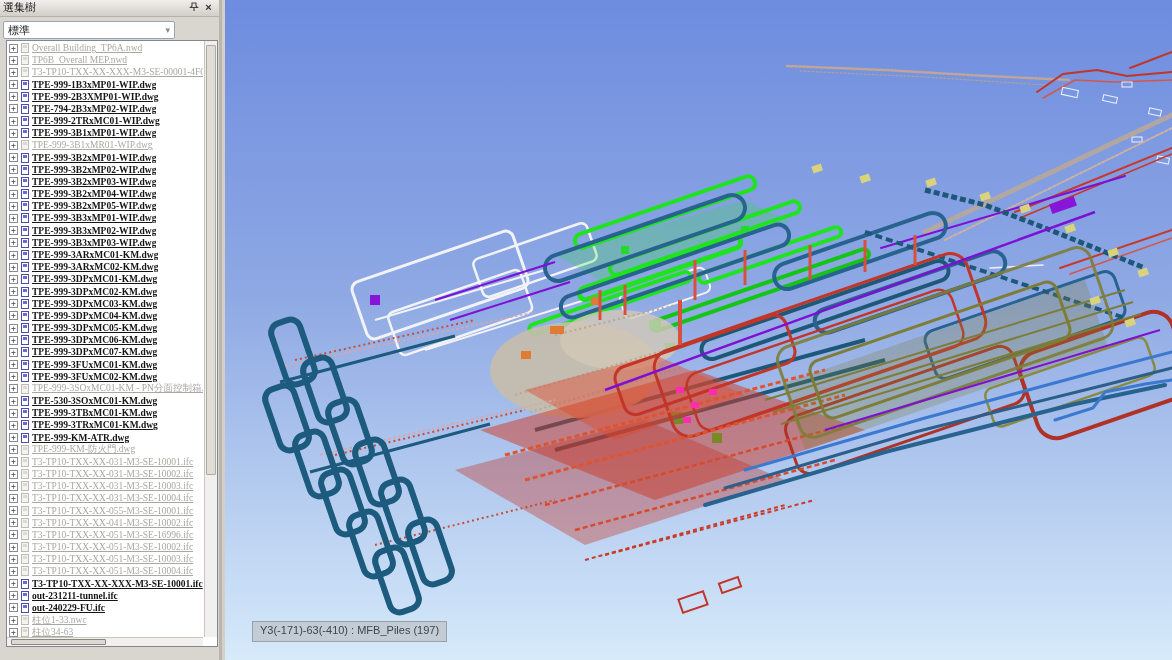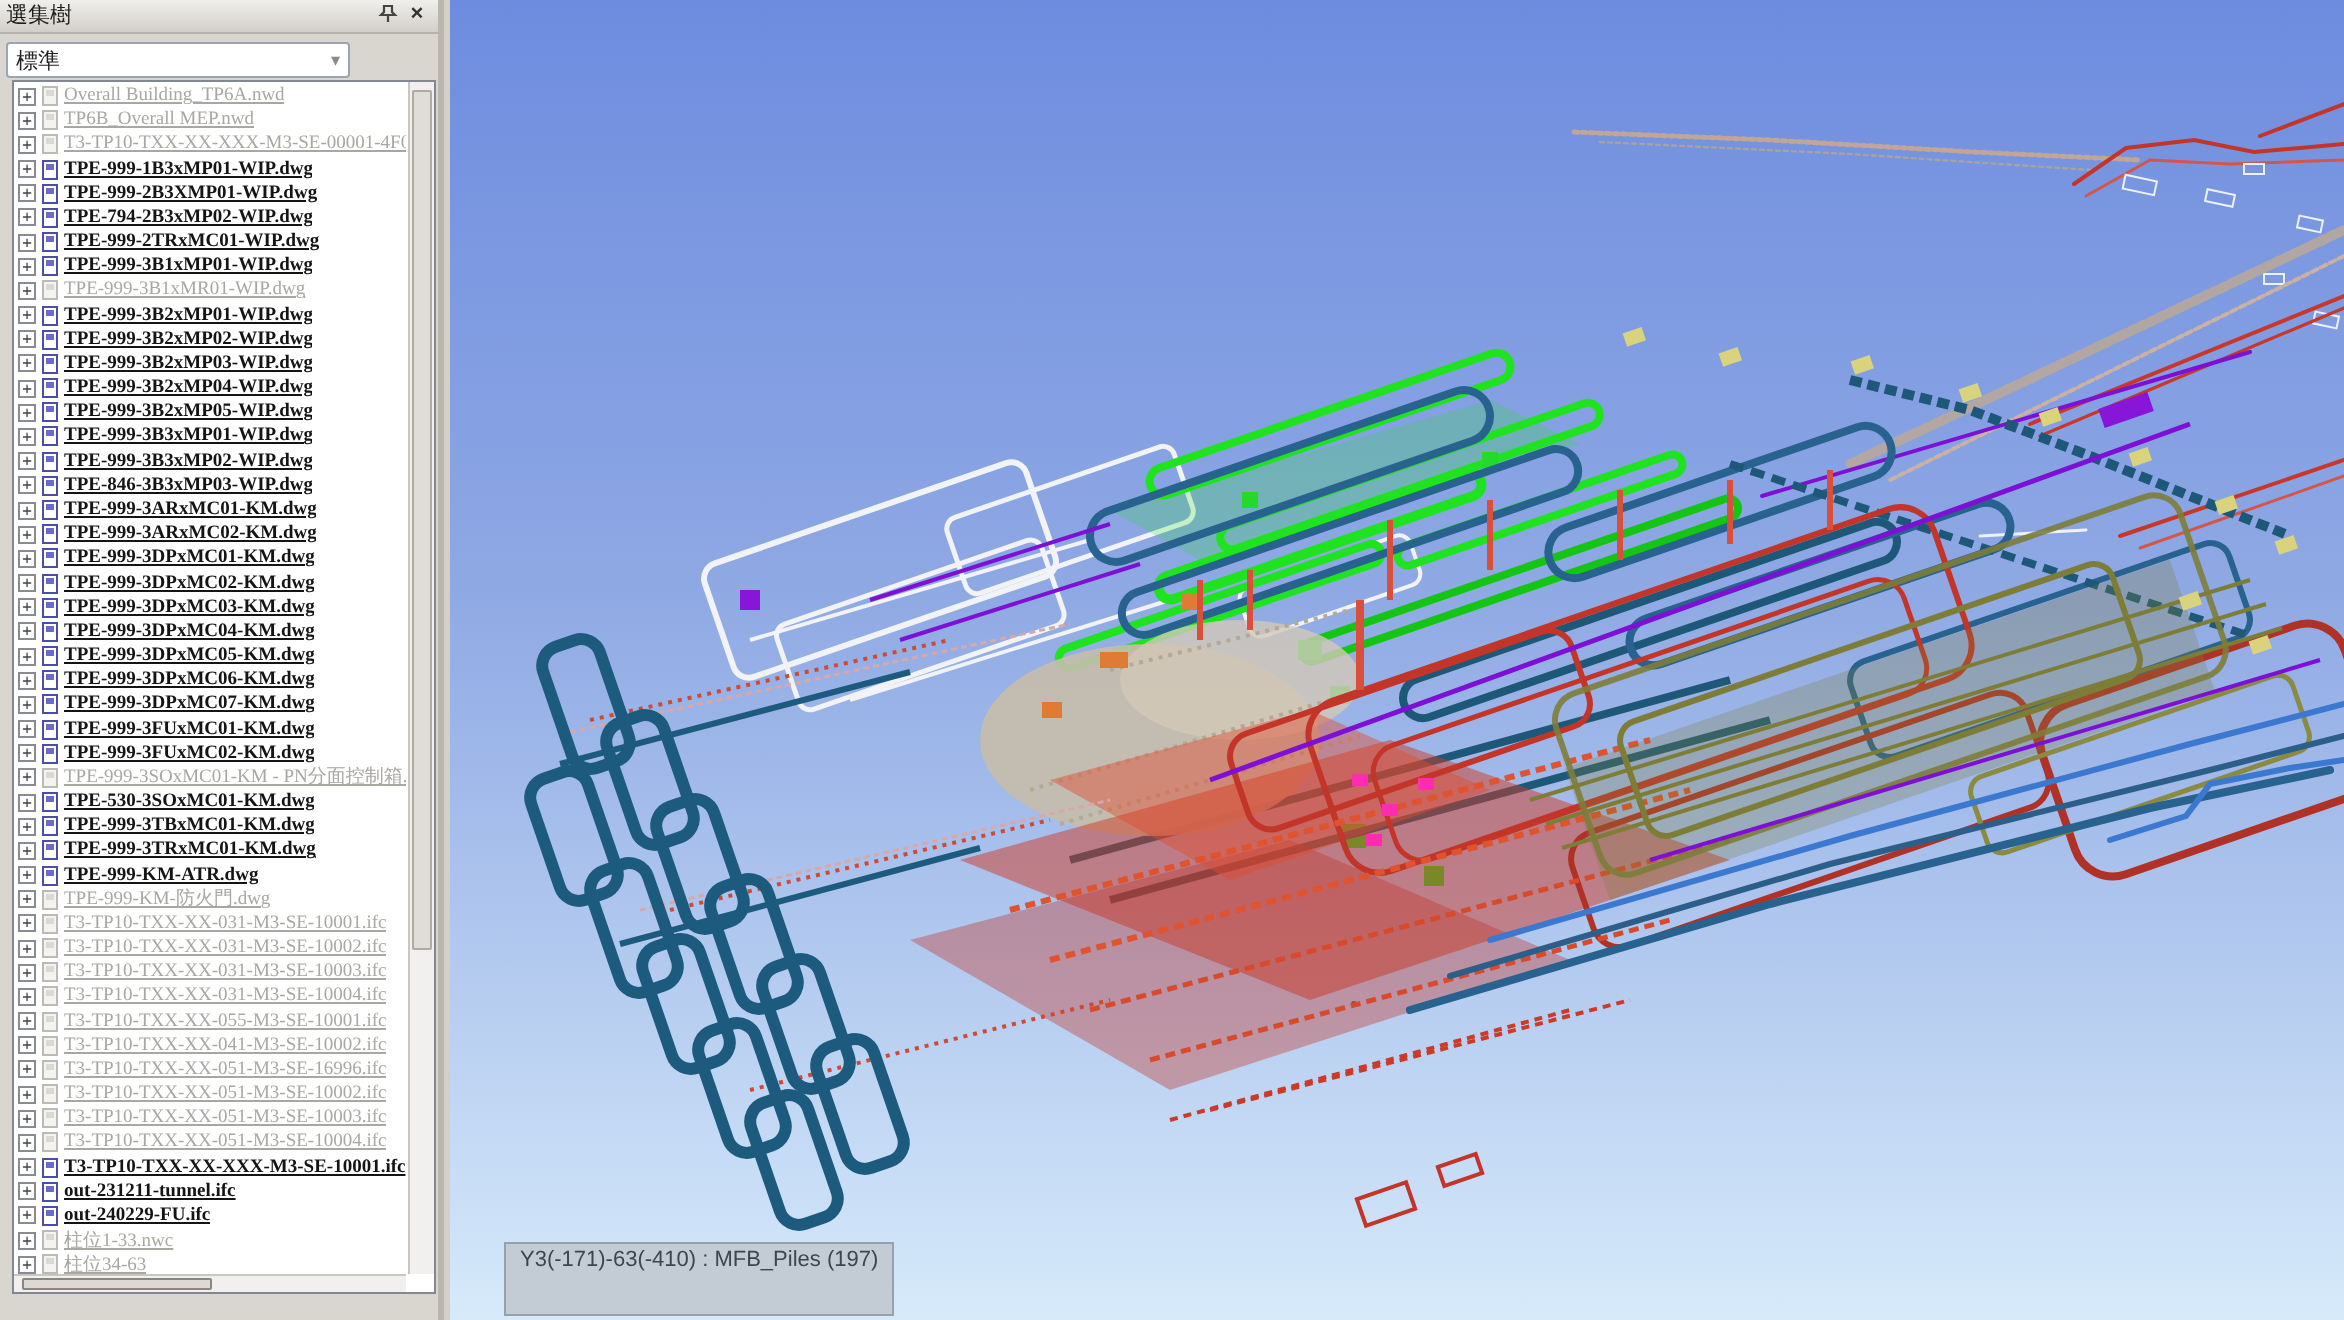--- a/index.html
+++ b/index.html
@@ -38,21 +38,21 @@
   #vscroll { position:absolute; right:0; top:0; width:13px; bottom:9px; background:#f1f0ee; border-left:1px solid #c9c6c0; }
   #vscroll .thumb { position:absolute; left:1px; right:1px; top:4px; height:430px; background:#e0ddd7;
     border:1px solid #aeaba5; border-radius:1px; }
   #hscroll { position:absolute; left:0; bottom:0; height:9px; right:14px; background:#f1f0ee; border-top:1px solid #c9c6c0; }
   #hscroll .thumb { position:absolute; top:1px; bottom:1px; left:4px; width:95px; background:#dcd9d3;
     border:1px solid #8a8781; border-radius:1px; }
 
   
   #viewport { position:absolute; left:225px; top:0; width:947px; height:660px; }
   #scene { display:block; width:947px; height:660px; }
-  #sel-tooltip { position:absolute; left:27px; top:621px; height:37px; padding:2px 7px 12px 7px;
+  #sel-tooltip { position:absolute; left:27px; top:621px; height:21px; padding:2px 7px 12px 7px;
     background:#c3ccd4; border:1px solid #97a1ab; color:#3c4650; font-size:11px; white-space:nowrap; }
 </style>
 </head>
 <body>
 
 <div id="app">
 
   <div id="panel">
     <div id="panel-titlebar">
       <span id="panel-title">選集樹</span>
@@ -147,21 +147,21 @@
       <span class="lbl">TPE-999-3B3xMP01-WIP.dwg</span>
     </div>
           <div class="trow">
       <span class="expander">+</span>
       <span class="doc"></span>
       <span class="lbl">TPE-999-3B3xMP02-WIP.dwg</span>
     </div>
           <div class="trow">
       <span class="expander">+</span>
       <span class="doc"></span>
-      <span class="lbl">TPE-846-3B3xMP03-WIP.dwg</span>
+      <span class="lbl">TPE-999-3B3xMP03-WIP.dwg</span>
     </div>
           <div class="trow">
       <span class="expander">+</span>
       <span class="doc"></span>
       <span class="lbl">TPE-999-3ARxMC01-KM.dwg</span>
     </div>
           <div class="trow">
       <span class="expander">+</span>
       <span class="doc"></span>
       <span class="lbl">TPE-999-3ARxMC02-KM.dwg</span>

